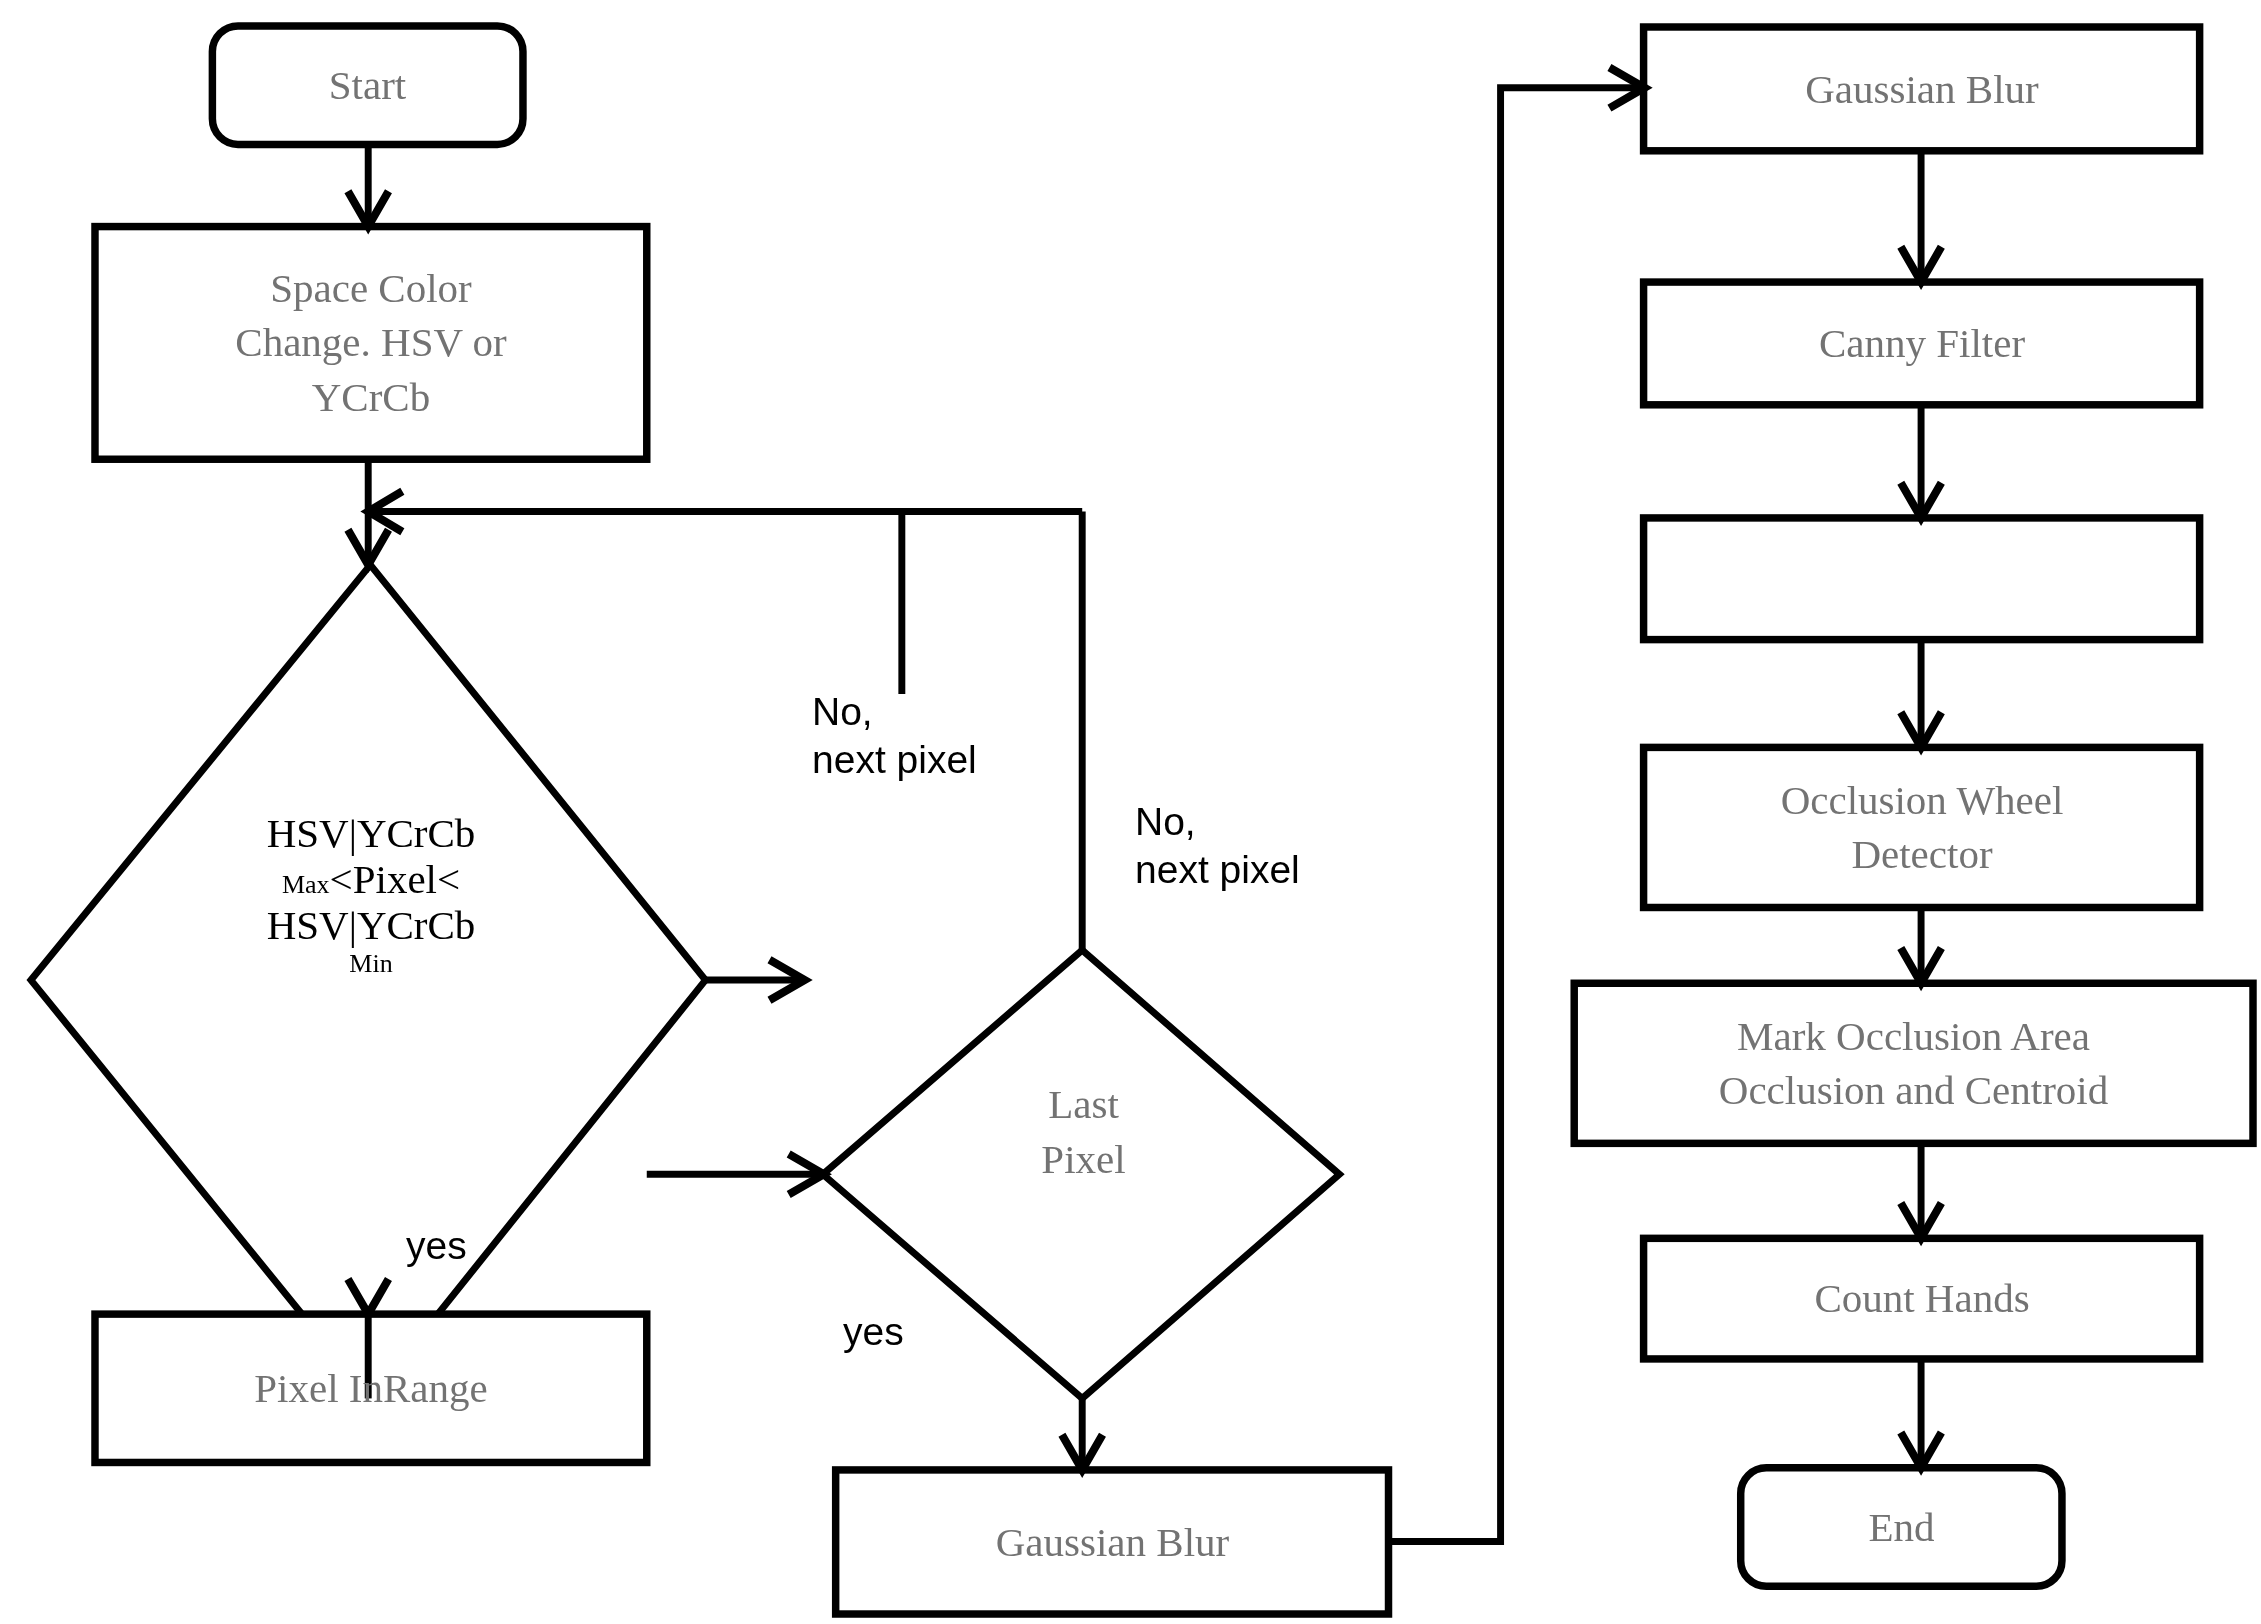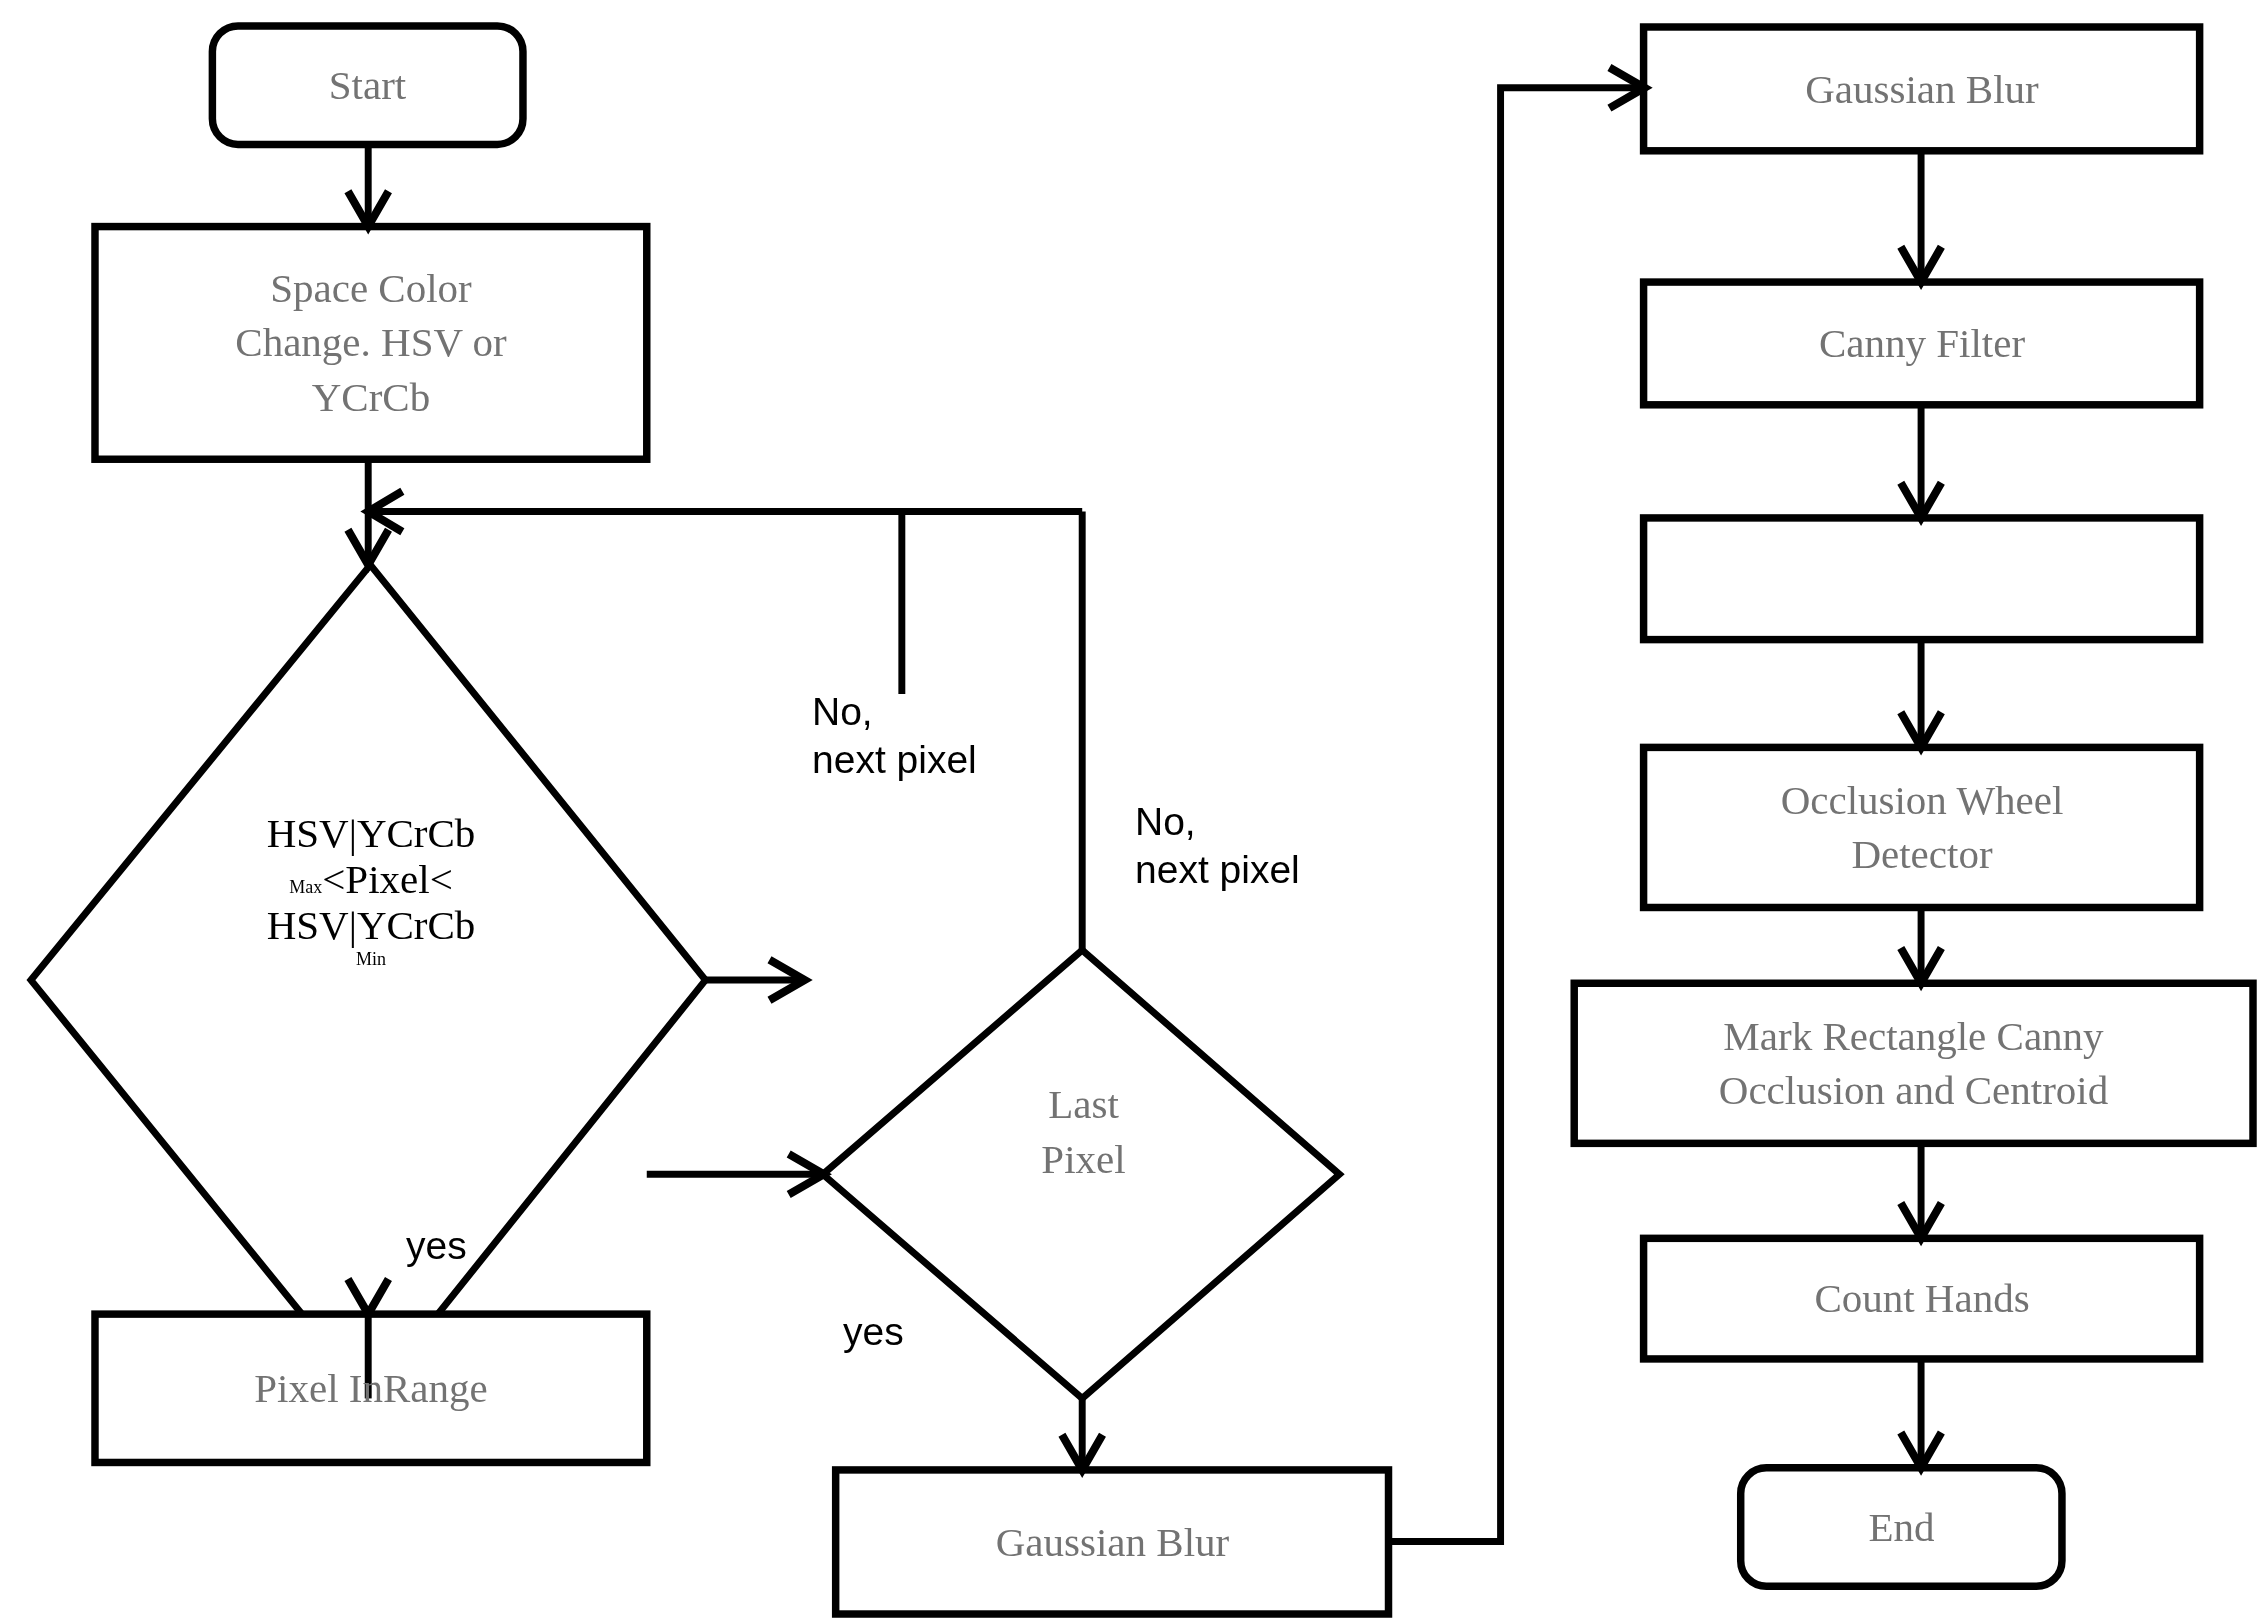--- a/index.html
+++ b/index.html
@@ -66,21 +66,21 @@
   .fs-big   { font-size: 41px; }
   .fs-mid   { font-size: 39px; }
   .dia-text {
     position: absolute;
     text-align: center;
     color: #000;
     font-family: Liberation Serif, serif;
     font-size: 41px;
     line-height: 1.12;
   }
-  .sub { font-size: 18px; }
+  .sub { font-size: 26px; }
 </style>
 </head>
 <body>
 
 <div id="canvas">
 
   <svg class="flow" viewBox="0 0 4237 3044">
 
     <rect class="shape-round" x="398" y="48" width="582" height="222" rx="48" ry="48"></rect>
 
@@ -180,21 +180,21 @@
   <div class="node-label fs-big" style="left:836px; top:1470px; width:553px; height:144px;">Gaussian Blur</div>
 
   <div class="node-label fs-big" style="left:1644px; top:27px; width:556px; height:124px;">Gaussian Blur</div>
 
   <div class="node-label fs-big" style="left:1644px; top:282px; width:556px; height:123px;">Canny Filter</div>
 
 
   <div class="node-label fs-big" style="left:1644px; top:747px; width:556px; height:160px;">Occlusion Wheel
 Detector</div>
 
-  <div class="node-label fs-big" style="left:1574px; top:983px; width:679px; height:160px;">Mark Rectangle Canny
+  <div class="node-label fs-big" style="left:1574px; top:983px; width:679px; height:160px;">Mark Occlusion Area
 Occlusion and Centroid</div>
 
   <div class="node-label fs-big" style="left:1644px; top:1238px; width:556px; height:121px;">Count Hands</div>
 
   <div class="node-label fs-big" style="left:1741px; top:1468px; width:321px; height:118px;">End</div>
 
   <div class="edge-label fs-mid" style="left:812px; top:688px; width:299px; text-align:left;">No,
 next pixel</div>
 
   <div class="edge-label fs-mid" style="left:406px; top:1222px; width:160px; text-align:left;">yes</div>

